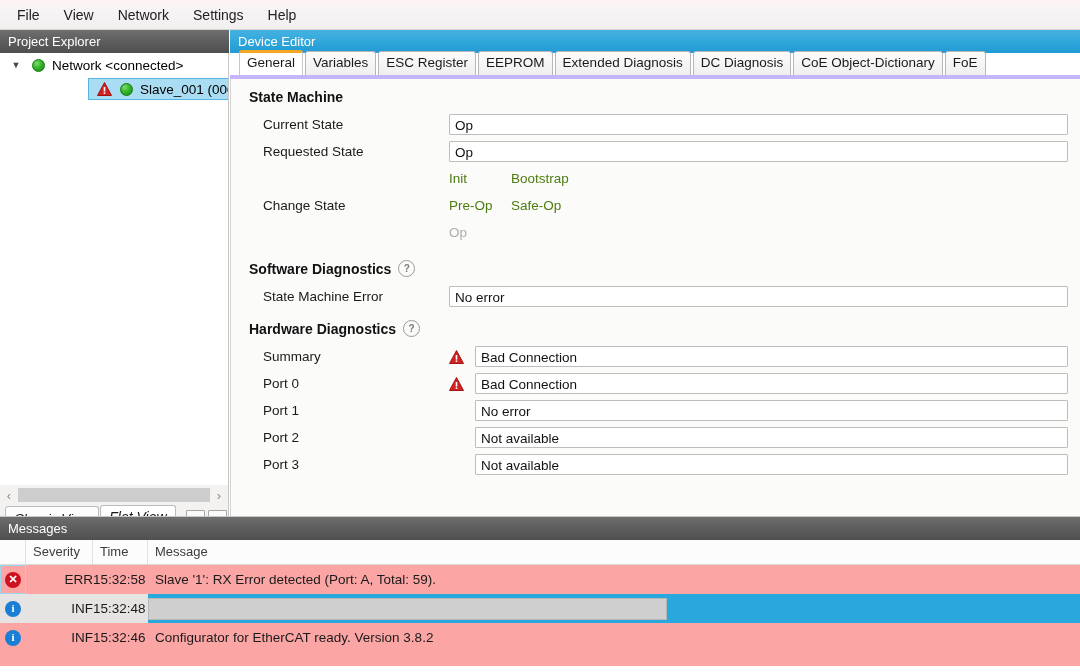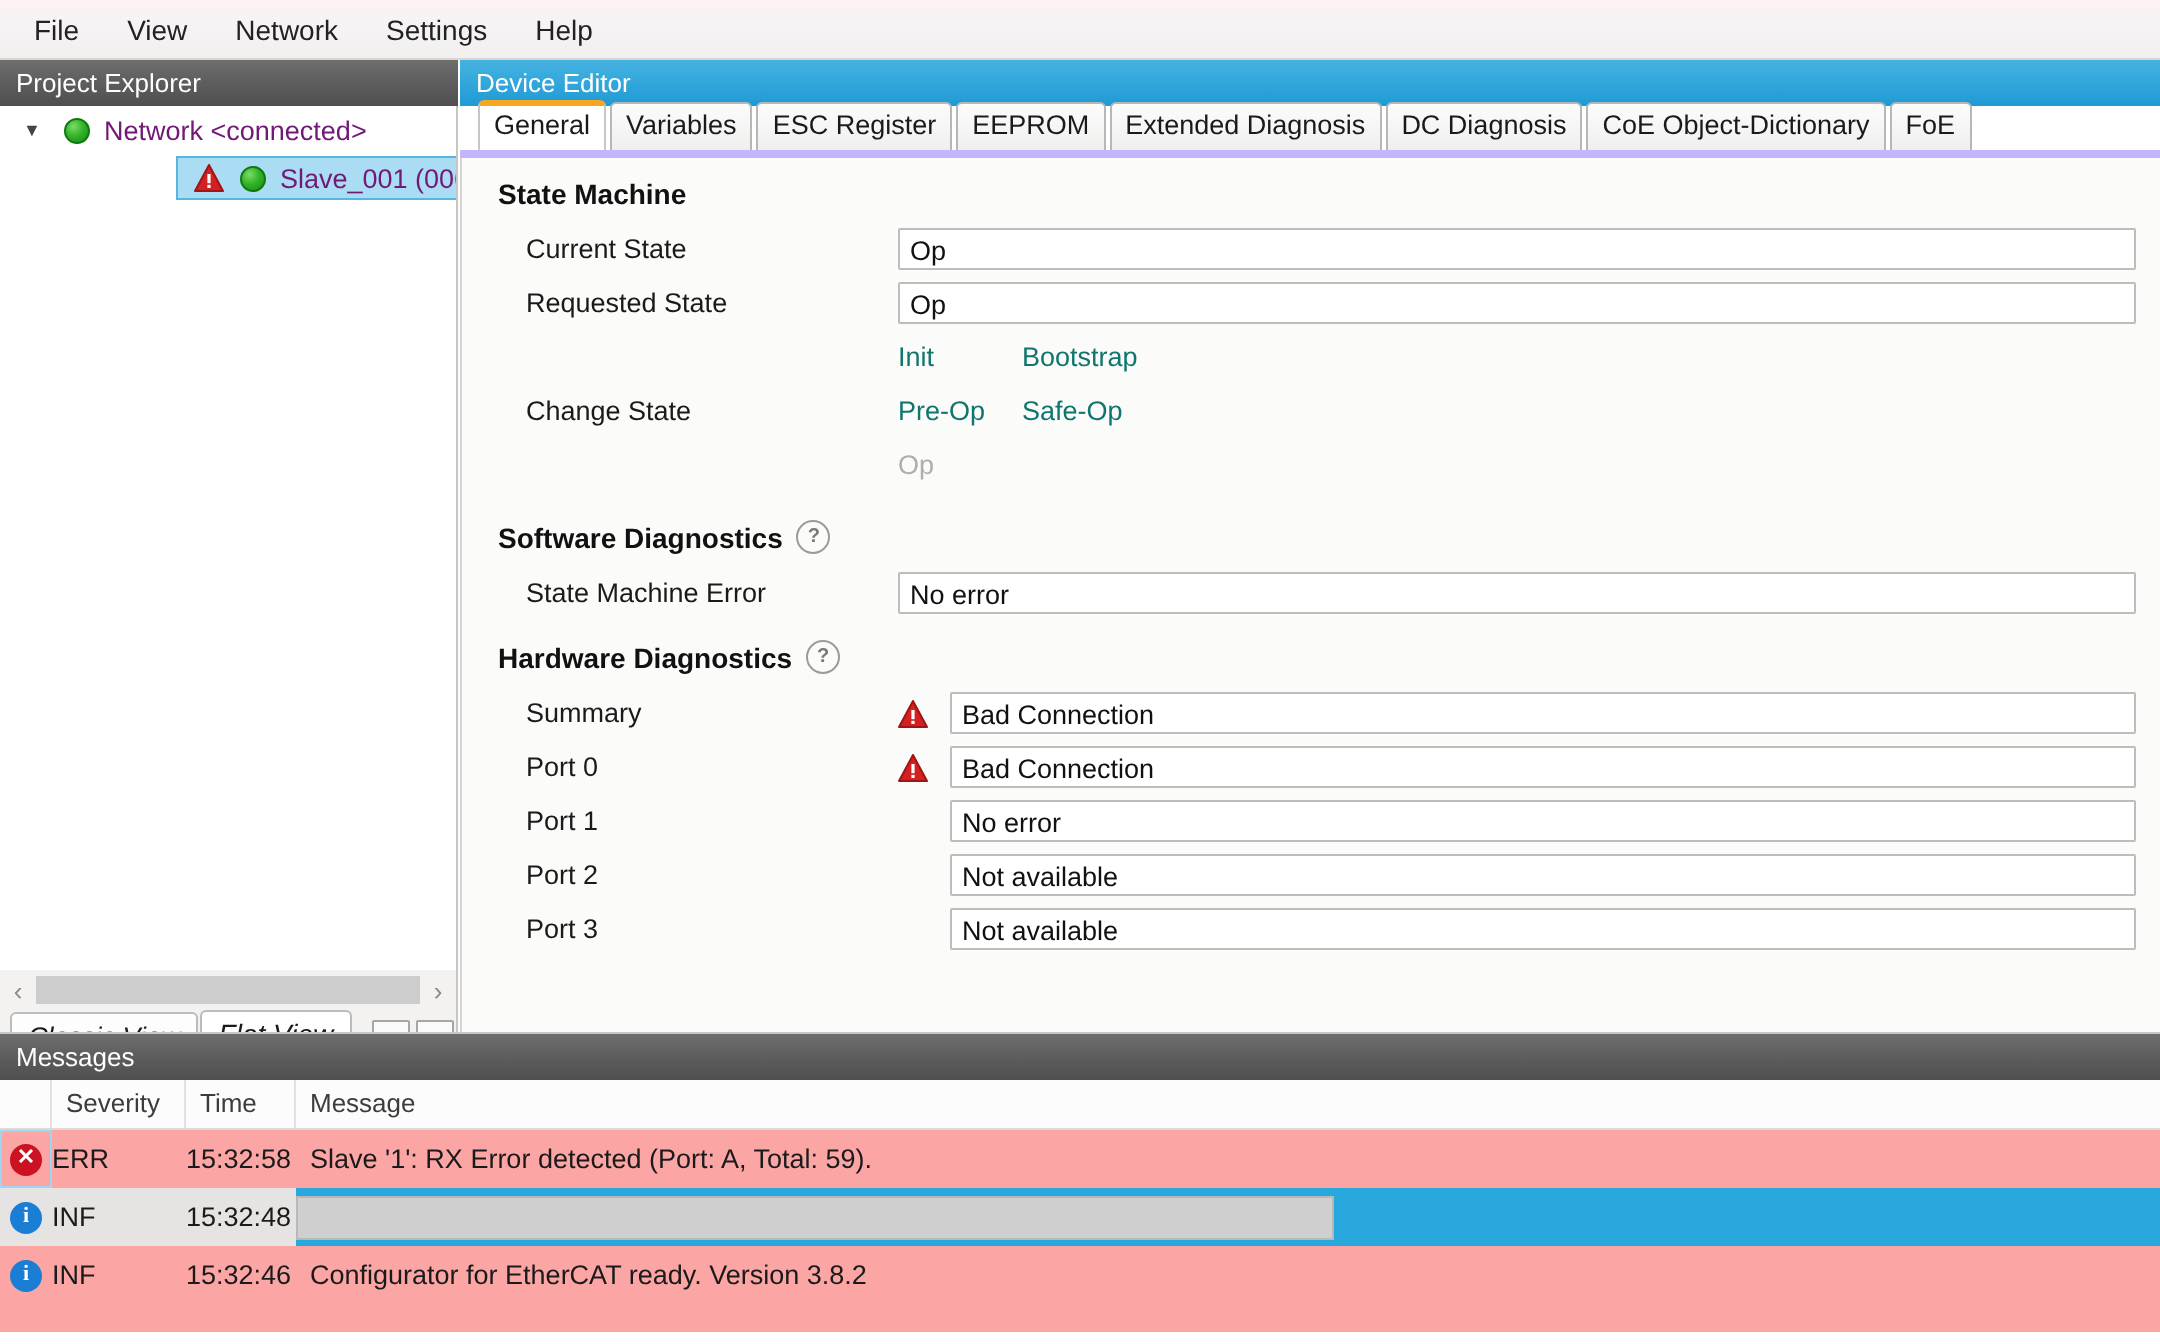--- a/index.html
+++ b/index.html
@@ -65,21 +65,21 @@
     width: 13px; height: 13px; border-radius: 50%;
     background: radial-gradient(circle at 35% 30%, #7ddc6a 0%, #35b429 45%, #138c12 100%);
     border: 1px solid #0e7a0e; box-sizing: border-box;
     display: inline-block; flex: none;
   }
   .warn-tri {
     width: 15px; height: 14px; flex: none; display: inline-block;
     position: relative;
   }
   .warn-tri svg { display: block; }
-  .tree-label { margin-left: 7px; color: #701a75; }
+  .tree-label { margin-left: 7px; color: #000000; }
 
   
   .hscroll {
     position: absolute; left: 0; top: 455px; width: 229px; height: 20px;
     background: #f3f2f1; border-right: 1px solid #c8c6c4;
     display: flex; align-items: center; box-sizing: border-box;
   }
   .hscroll .arrow { width: 18px; text-align: center; color: #8a8a8a; font-size: 13px; }
   .hscroll .thumb { height: 14px; background: #cdcdcd; flex: 1; }
 
@@ -162,21 +162,21 @@
     flex: 1; height: 21px; line-height: 21px;
     border: 1px solid #bfbdbb; background: #ffffff;
     font-size: 13.5px; padding-left: 5px; color: #111;
     box-sizing: border-box; border-radius: 1px;
   }
   .state-grid {
     display: flex; flex-direction: column;
   }
   .state-line { display: flex; height: 27px; align-items: center; }
   .state-btn {
-    width: 62px; font-size: 13.5px; color: #0f766e; cursor: default;
+    width: 62px; font-size: 13.5px; color: #4d7c0f; cursor: default;
   }
   .state-btn.disabled { color: #b0aeac; }
   .state-btn.wide { width: 80px; }
 
   
   .messages {
     position: absolute; left: 0; top: 516px; width: 1080px; height: 150px;
     background: #fca5a5; box-sizing: border-box;
     border-top: 1px solid #c8c6c4;
   }
@@ -192,21 +192,21 @@
   }
   .mh-cell { box-sizing: border-box; padding-left: 7px; border-right: 1px solid #e3e1df; height: 24px; line-height: 24px;}
   .mh-icon { width: 26px; }
   .mh-sev  { width: 67px; }
   .mh-time { width: 55px; }
   .mh-msg  { flex: 1; border-right: none; }
 
   .msg-row { display: flex; height: 29px; align-items: center; font-size: 13.5px; position: relative; }
   .msg-row.alt { background: #e6e4e2; }
   .mr-icon { width: 26px; display: flex; align-items: center; justify-content: center; box-sizing: border-box;}
-  .mr-sev  { width: 67px; text-align: left; box-sizing: border-box; }
+  .mr-sev  { width: 67px; text-align: right; box-sizing: border-box; }
   .mr-time { width: 55px; box-sizing: border-box; text-align: left; padding-right: 4px;}
   .mr-msg  { flex: 1; padding-left: 7px; box-sizing: border-box; }
   .mr-msg.highlight {
     background: #29a8dd; color: #ffffff; height: 29px; line-height: 29px;
     padding-left: 7px; position: relative;
   }
   .redact {
     position: absolute; left: 148px; top: 4px; width: 519px; height: 22px;
     background: #cfcfcf; border: 1px solid #b8b8b8; box-sizing: border-box;
   }

